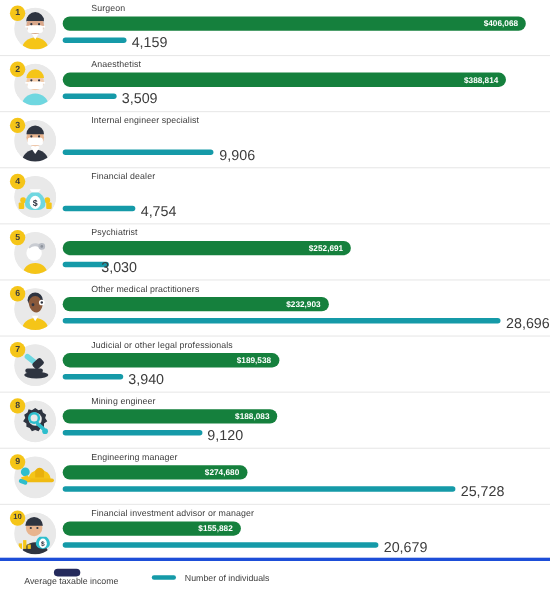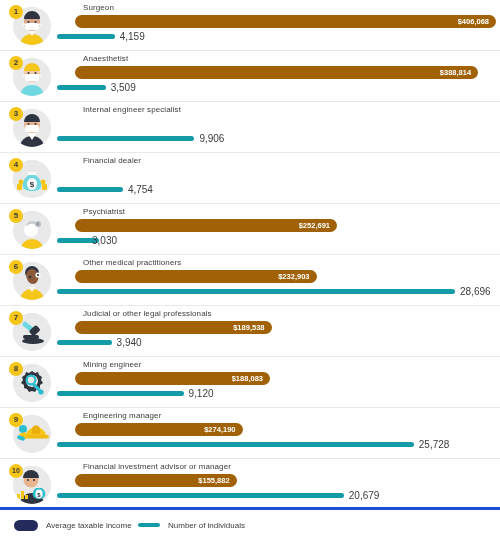--- a/index.html
+++ b/index.html
@@ -73,22 +73,21 @@
     white-space: nowrap;
     letter-spacing: 0.1px;
     padding-left: 16px;
   }
   .bar-income {
     position: absolute;
     left: 57px;
     top: 15px;
     height: 13px;
     border-radius: 7px;
-    background: #a16207;
-    margin-left: 18px;
+    background: #15803d;
   }
   .bar-income-val {
     position: absolute;
     right: 7px;
     top: 0;
     height: 13px;
     line-height: 13px;
     font-size: 7.5px;
     font-weight: bold;
     color: #ffffff;
@@ -98,41 +97,41 @@
     position: absolute;
     left: 57px;
     top: 34px;
     height: 5px;
     border-radius: 3px;
     background: #159aa8;
   }
   .bar-count-val {
     position: absolute;
     top: 31px;
-    font-size: 10px;
+    font-size: 13px;
     color: #3c3c3c;
     white-space: nowrap;
   }
 
   
   .legend {
     position: absolute;
     left: 0;
     top: 517px;
     width: 500px;
     height: 26px;
   }
   .legend-item {
     position: absolute;
     top: 0;
     height: 16px;
     display: flex;
     align-items: center;
   }
-  .legend-item.a { left: 14px; }
+  .legend-item.a { left: 14px; flex-direction: column; }
   .legend-item.b { left: 138px; text-align: center; }
   .swatch-pill {
     width: 24px;
     height: 11px;
     border-radius: 6px;
     background: #242a5c;
   }
   .swatch-line {
     width: 22px;
     height: 4px;
@@ -321,21 +320,21 @@
               <rect x="10" y="20" width="26" height="3.4" rx="1.7" fill="#f0bb12"></rect>
               <path d="M19 13 a5 7 0 0 1 8 0 l0 6 l-8 0 z" fill="#e8b00c"></path>
               <circle cx="10" cy="14" r="4" fill="#2dbecd"></circle>
               <path d="M6 19 l6 -2 l3 4 l-6 3 z" fill="#f5c518"></path>
               <rect x="4" y="21" width="8" height="4" rx="2" transform="rotate(20 8 23)" fill="#2dbecd"></rect>
             </svg></div>
           <div class="badge">9</div>
         </div>
         <div class="label">Engineering manager</div>
         <div class="bar-income" style="width:167.5px">
-          <span class="bar-income-val">$274,190</span>
+          <span class="bar-income-val">$274,680</span>
         </div>
         <div class="bar-count" style="width:356.8px"></div>
         <div class="bar-count-val" style="left:418.8px">25,728</div>
       </div>
       <div class="row last">
         <div class="avatar-wrap">
           <div class="avatar-circle"><svg viewBox="0 0 38 38" width="38" height="38">
               <circle cx="19" cy="19" r="19" fill="#e9e9e9"></circle>
               <path d="M7 38 a12 11 0 0 1 24 0 z" fill="#2e3440"></path>
               <circle cx="18" cy="14" r="7.5" fill="#e8b48e"></circle>

